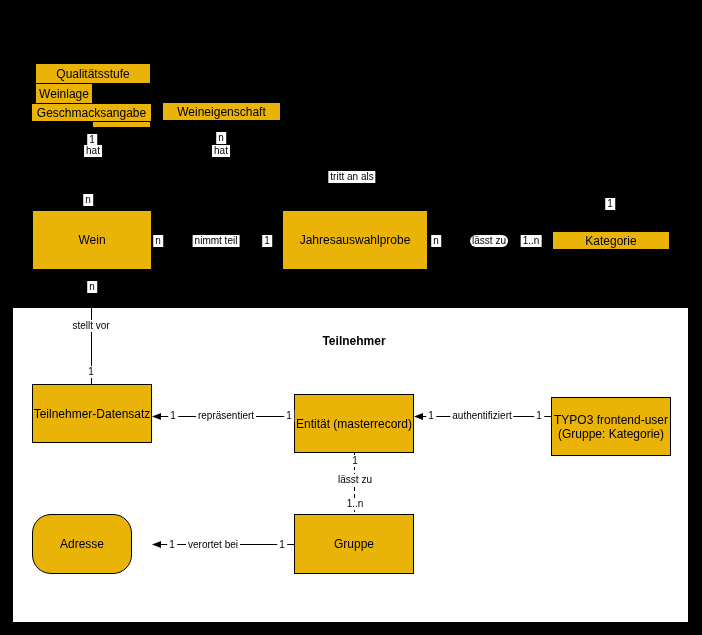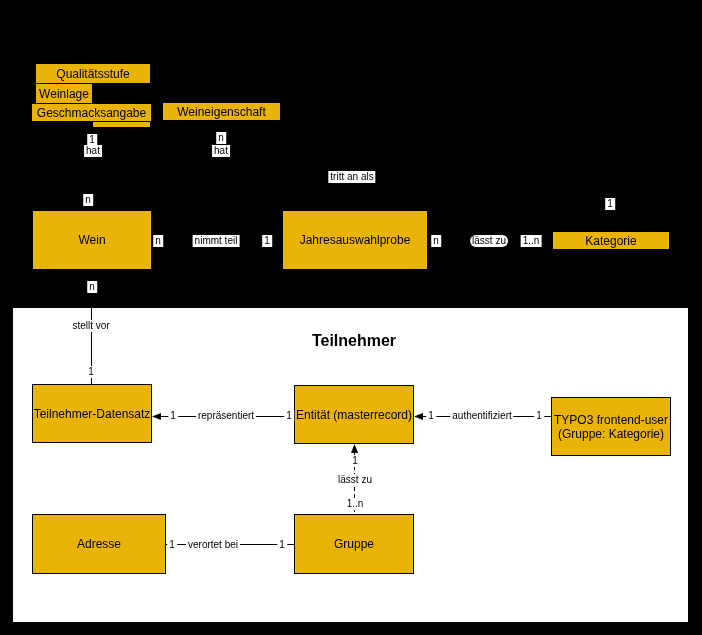--- a/index.html
+++ b/index.html
@@ -16,21 +16,21 @@
     position:absolute;background:#eab308;border:1px solid #000000;box-sizing:border-box;
     display:flex;align-items:center;justify-content:center;text-align:center;
     color:#000;font-size:12px;line-height:14px;white-space:nowrap;
   }
   .box .two-line{white-space:normal;width:100%;}
   .lbl{
     position:absolute;transform:translate(-50%,-50%);
     background:#ffffff;color:#000;font-size:10px;line-height:12px;
     padding:0 2px;white-space:nowrap;
   }
-  .title{font-weight:bold;font-size:16px;}
+  .title{font-weight:bold;font-size:12px;}
 </style>
 </head>
 <body>
 
 <div id="stage">
 
   <div id="panel"></div>
 
   <svg id="wires" width="702" height="635" viewBox="0 0 702 635">
     <g stroke="#000000" stroke-width="1" fill="none">
@@ -50,28 +50,28 @@
 
   <div class="box" style="left:35px;top:63px;width:116px;height:21px;">Qualitätsstufe</div>
   <div class="box" style="left:35px;top:83px;width:58px;height:21px;">Weinlage</div>
   <div class="box" style="left:92px;top:83px;width:59px;height:21px;margin-top:24px;">Rebsorte</div>
   <div class="box" style="left:31px;top:103px;width:121px;height:19px;">Geschmacksangabe</div>
   <div class="box" style="left:162px;top:102px;width:119px;height:19px;">Weineigenschaft</div>
   <div class="box" style="left:32px;top:210px;width:120px;height:60px;">Wein</div>
   <div class="box" style="left:282px;top:210px;width:146px;height:60px;">Jahresauswahlprobe</div>
   <div class="box" style="left:552px;top:231px;width:118px;height:19px;">Kategorie</div>
   <div class="box" style="left:32px;top:384px;width:120px;height:59px;">Teilnehmer-Datensatz</div>
-  <div class="box" style="left:294px;top:385px;width:120px;height:59px;">Entität (masterrecord)</div>
+  <div class="box" style="left:294px;top:394px;width:120px;height:59px;">Entität (masterrecord)</div>
   <div class="box" style="left:551px;top:385px;width:120px;height:59px;margin-top:12px;">
     <div class="two-line">
       <div>TYPO3 frontend-user</div>
       <div>(Gruppe: Kategorie)</div>
     </div>
   </div>
-  <div class="box" style="left:32px;top:514px;width:134px;height:60px;">Adresse</div>
+  <div class="box" style="left:32px;top:514px;width:100px;height:60px;border-radius:19px;">Adresse</div>
   <div class="box" style="left:294px;top:514px;width:120px;height:60px;">Gruppe</div>
 
   <div class="lbl title" style="left:354px;top:341px;">Teilnehmer</div>
 
   <div class="lbl" style="left:92px;top:140px;">1</div>
   <div class="lbl" style="left:93px;top:151px;">hat</div>
   <div class="lbl" style="left:221px;top:138px;">n</div>
   <div class="lbl" style="left:221px;top:151px;">hat</div>
   <div class="lbl" style="left:352px;top:161px;margin-top:16px;">tritt an als</div>
   <div class="lbl" style="left:88px;top:200px;">n</div>

